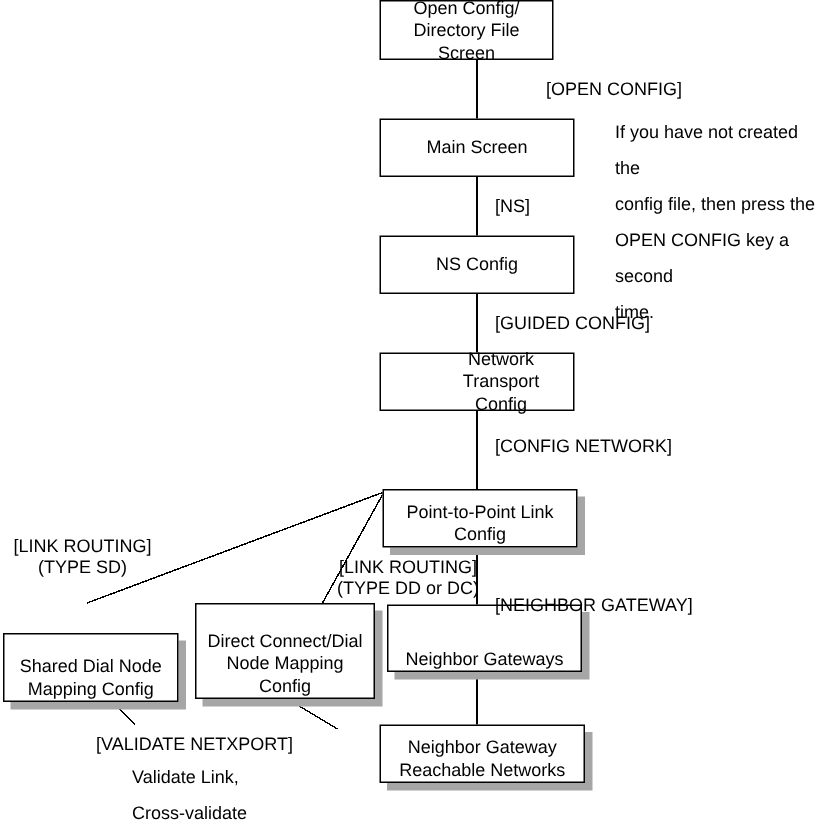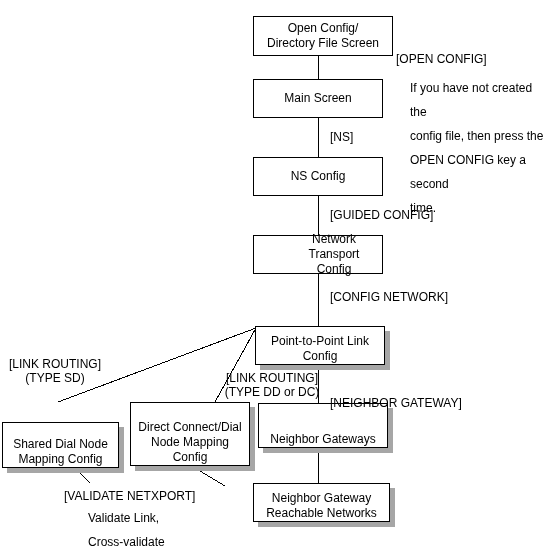--- a/index.html
+++ b/index.html
@@ -88,21 +88,21 @@
       <line x1="256" y1="328" x2="58" y2="402"></line>
 
       <line x1="256" y1="328" x2="215" y2="402"></line>
 
       <line x1="57" y1="450" x2="90" y2="483"></line>
 
       <line x1="165" y1="450" x2="225" y2="486"></line>
     </g>
   </svg>
 
-  <div class="node" style="left:253px; top:16px; width:140px; height:40px;">
+  <div class="node" style="left:253px; top:0px; width:116px; height:40px;">
     <span>Open Config/
 Directory File Screen</span>
   </div>
 
   <div class="node" style="left:253px; top:79px; width:130px; height:39px;">
     <span>Main Screen</span>
   </div>
 
   <div class="node" style="left:253px; top:157px; width:130px; height:39px;">
     <span>NS Config</span>
@@ -130,21 +130,21 @@
 
   <div class="node shadow" style="left:258px; top:403px; width:130px; height:45px;">
     <span>Neighbor Gateways</span>
   </div>
 
   <div class="node shadow" style="left:253px; top:483px; width:137px; height:39px;">
     <span>Neighbor Gateway
 Reachable Networks</span>
   </div>
 
-  <div class="label" style="left:348px; top:52px;padding-left:48px;">[OPEN CONFIG]</div>
+  <div class="label" style="left:316px; top:52px;padding-left:48px;">[OPEN CONFIG]</div>
 
   <div class="label" style="left:330px; top:130px;">[NS]</div>
 
   <div class="label" style="left:330px; top:208px;">[GUIDED CONFIG]</div>
 
   <div class="label" style="left:330px; top:290px;">[CONFIG NETWORK]</div>
 
   <div class="label center" style="left:2px; top:357px; width:106px;">[LINK ROUTING]
 (TYPE SD)</div>
 

